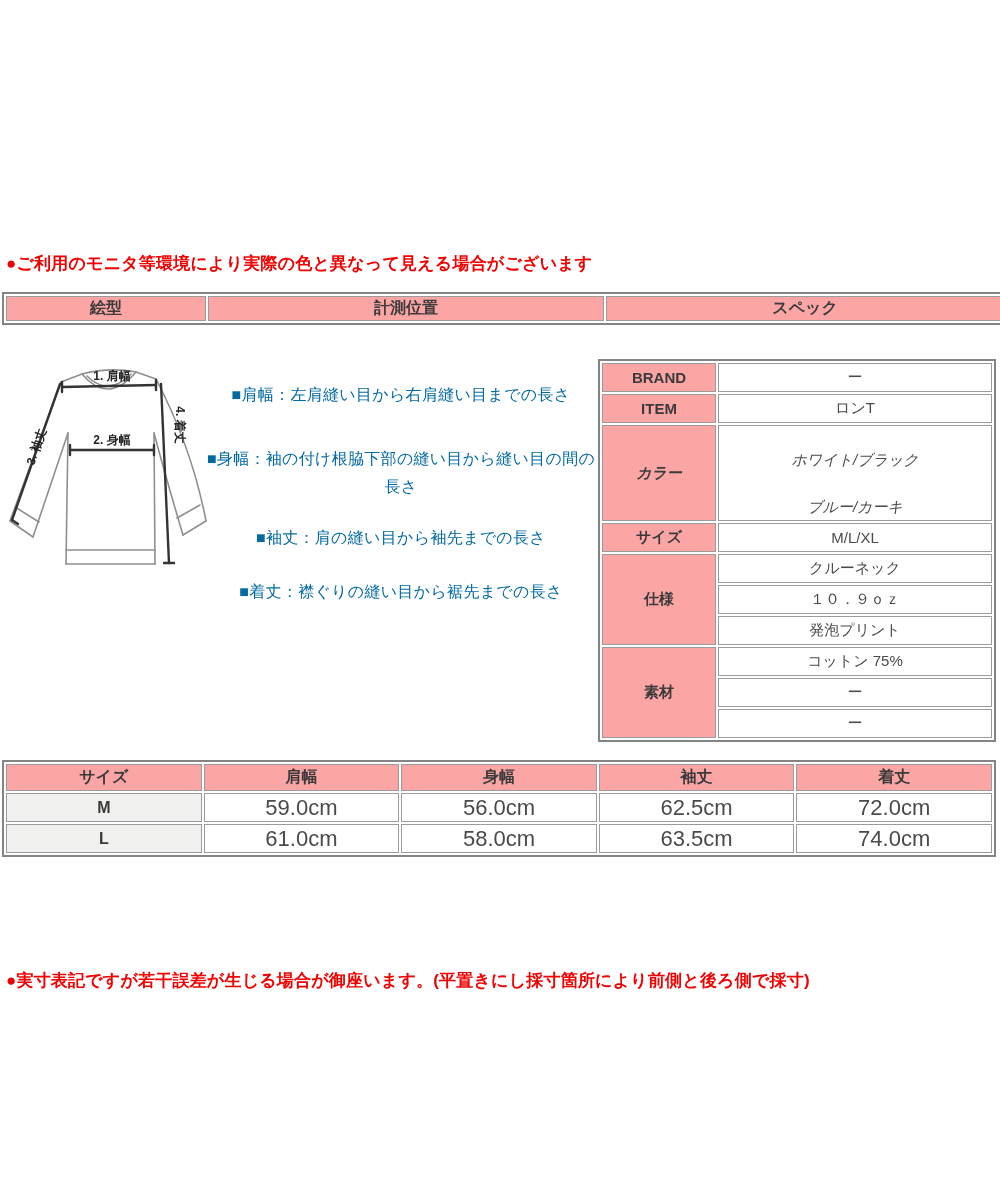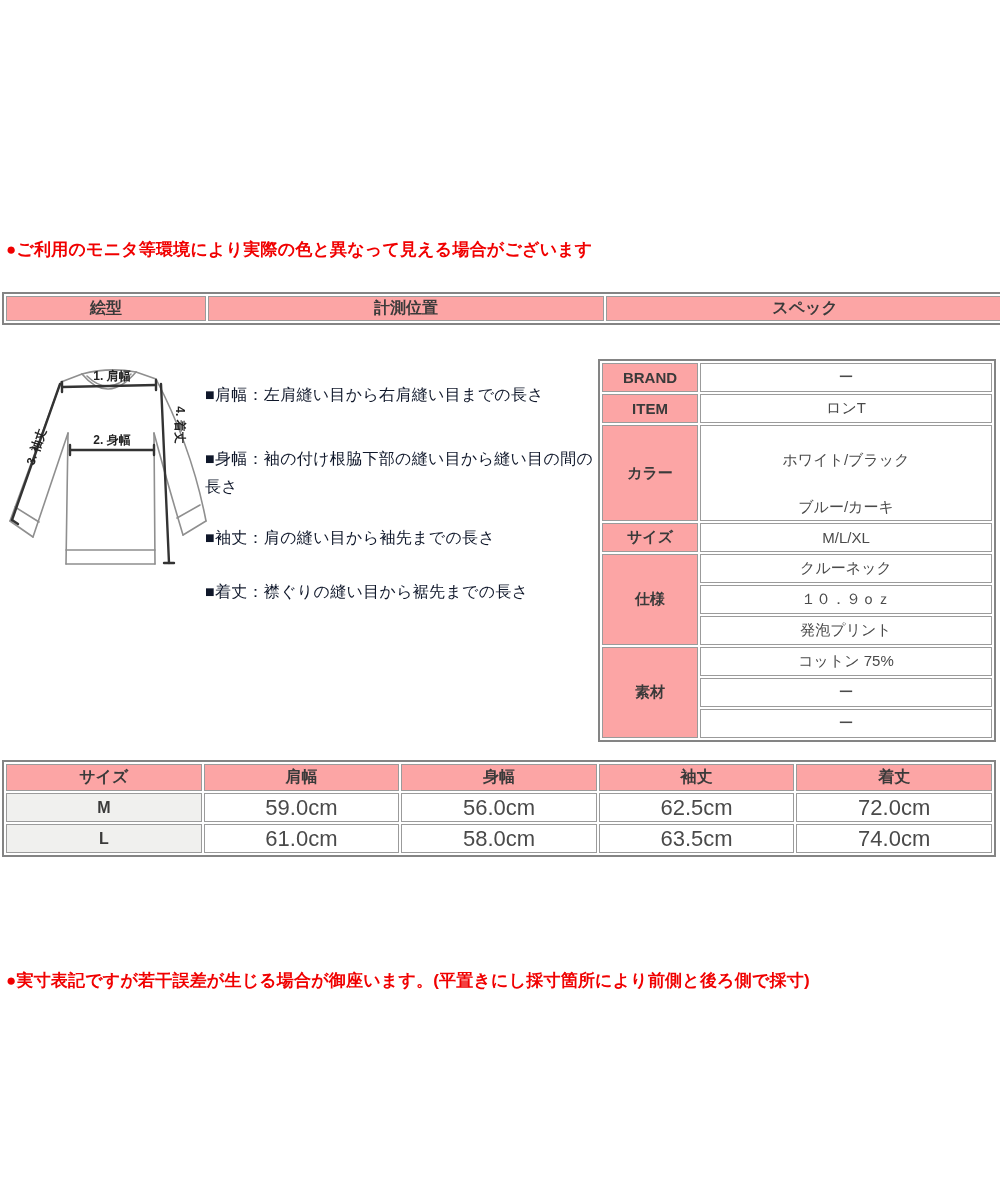--- a/index.html
+++ b/index.html
@@ -17,21 +17,21 @@
   }
   .notice {
     position: absolute;
     left: 6px;
     color: #f00000;
     font-size: 17px;
     font-weight: bold;
     white-space: nowrap;
     letter-spacing: 0.2px;
   }
-  .notice-top { top: 238px; }
+  .notice-top { top: 252px; }
   .notice-bottom { top: 930px; margin-top: 39px; }
 
   
   table.grid {
     position: absolute;
     border-collapse: separate;
     border-spacing: 2px;
     border: 2px solid #848484;
     table-layout: fixed;
     background: #ffffff;
@@ -61,30 +61,31 @@
   .diagram { position: absolute; left: 4px; top: 353px; width: 214px; height: 230px; }
 
   
   .measure-notes { position: absolute; left: 205px; top: 381px; width: 392px; }
   .measure-note {
     position: absolute;
     left: 0;
     width: 392px;
     font-size: 16px;
     line-height: 28px;
-    color: #0f172a;
+    color: #0369a1;
     letter-spacing: 0.3px;
+    text-align: center;
   }
 
   
   #spec-table { left: 598px; top: 359px; width: 398px; }
-  #spec-table th { width: 96px; font-size: 15px; }
+  #spec-table th { width: 114px; font-size: 15px; }
   #spec-table td { font-size: 15px; }
   #spec-table .r1 { height: 29px; }
-  #spec-table .r2 { height: 60px; }
+  #spec-table .r2 { height: 60px; font-style: italic; }
   #spec-table td .line { line-height: 27px; margin-top: 20px; }
 
   
   #size-table { left: 2px; top: 760px; width: 994px; }
   #size-table th { font-size: 16px; height: 27px; }
   #size-table td { font-size: 22px; height: 29px; }
   #size-table td.rowhead {
     background: #f0f0ee;
     font-weight: bold;
     color: #3a3a3a;

